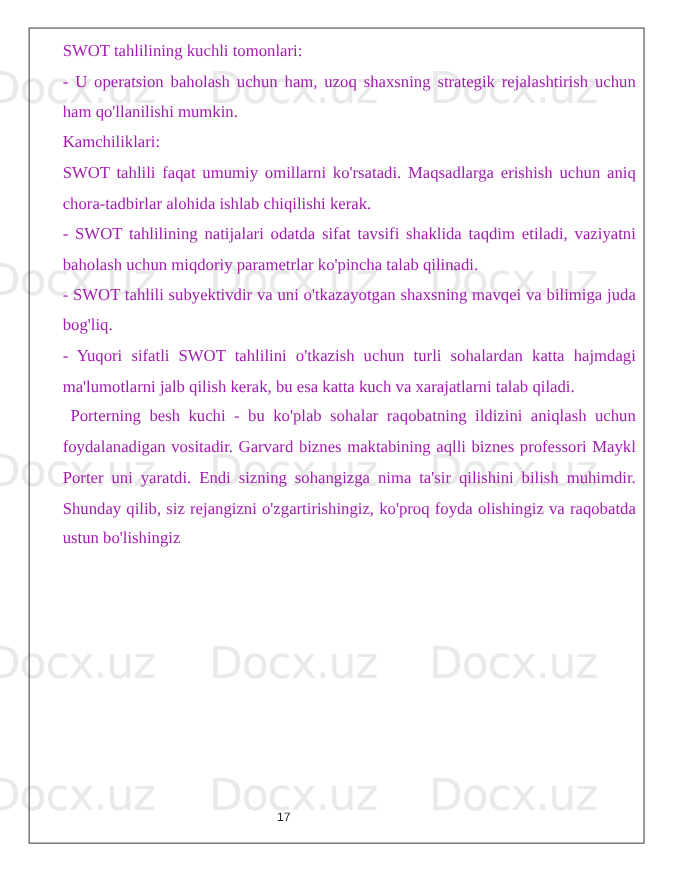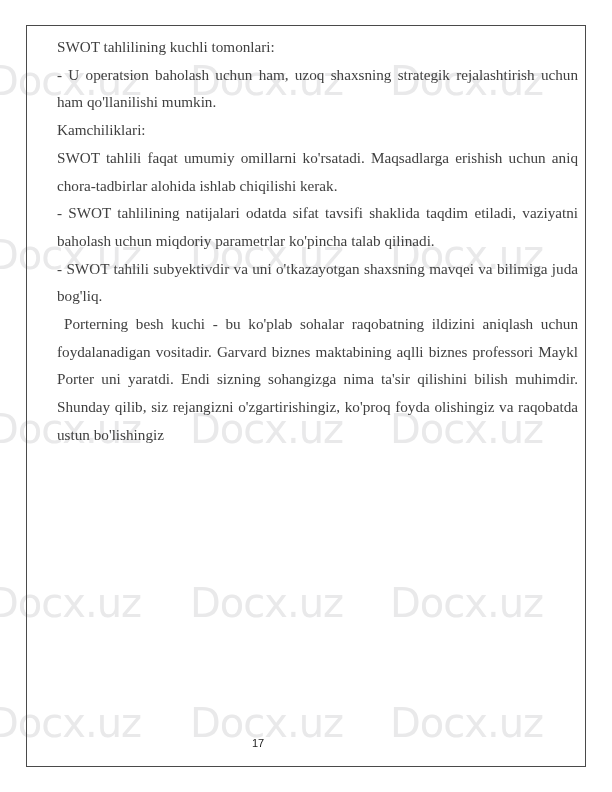--- a/index.html
+++ b/index.html
@@ -54,21 +54,21 @@
   #doc-body {
     position: absolute;
     left: 57px;
     top: 33px;
     width: 521px;
     z-index: 2;
   }
   .para {
     font-size: 15.2px;
     line-height: 27.7px;
-    color: #404040;
+    color: #a21caf;
     text-align: justify;
     text-justify: inter-word;
     margin: 0;
     padding: 0;
     hyphens: none;
   }
   .para.nojust {
     text-align: left;
   }
   .para b {
@@ -114,16 +114,17 @@
 
 <div id="page-sheet"></div>
 
 <div id="doc-body">
     <p class="para nojust">SWOT tahlilining kuchli tomonlari:</p>
     <p class="para">- U operatsion baholash uchun ham, uzoq shaxsning strategik rejalashtirish uchun ham qo'llanilishi mumkin.</p>
     <p class="para nojust">Kamchiliklari:</p>
     <p class="para">SWOT tahlili faqat umumiy omillarni ko'rsatadi. Maqsadlarga erishish uchun aniq chora-tadbirlar alohida ishlab chiqilishi kerak.</p>
     <p class="para">- SWOT tahlilining natijalari odatda sifat tavsifi shaklida taqdim etiladi, vaziyatni baholash uchun miqdoriy parametrlar ko'pincha talab qilinadi.</p>
     <p class="para">- SWOT tahlili subyektivdir va uni o'tkazayotgan shaxsning mavqei va bilimiga juda bog'liq.</p>
+    <p class="para">- Yuqori sifatli SWOT tahlilini o'tkazish uchun turli sohalardan katta hajmdagi ma'lumotlarni jalb qilish kerak, bu esa katta kuch va xarajatlarni talab qiladi.</p>
     <p class="para indent-first"><b>Porterning besh kuchi</b><span> - bu ko'plab sohalar raqobatning ildizini aniqlash uchun foydalanadigan vositadir. Garvard biznes maktabining aqlli biznes professori Maykl Porter uni yaratdi. Endi sizning sohangizga nima ta'sir qilishini bilish muhimdir. Shunday qilib, siz rejangizni o'zgartirishingiz, ko'proq foyda olishingiz va raqobatda ustun bo'lishingiz</span></p>
   </div>
 
 <div id="page-number">17</div>
 
 </body></html>

